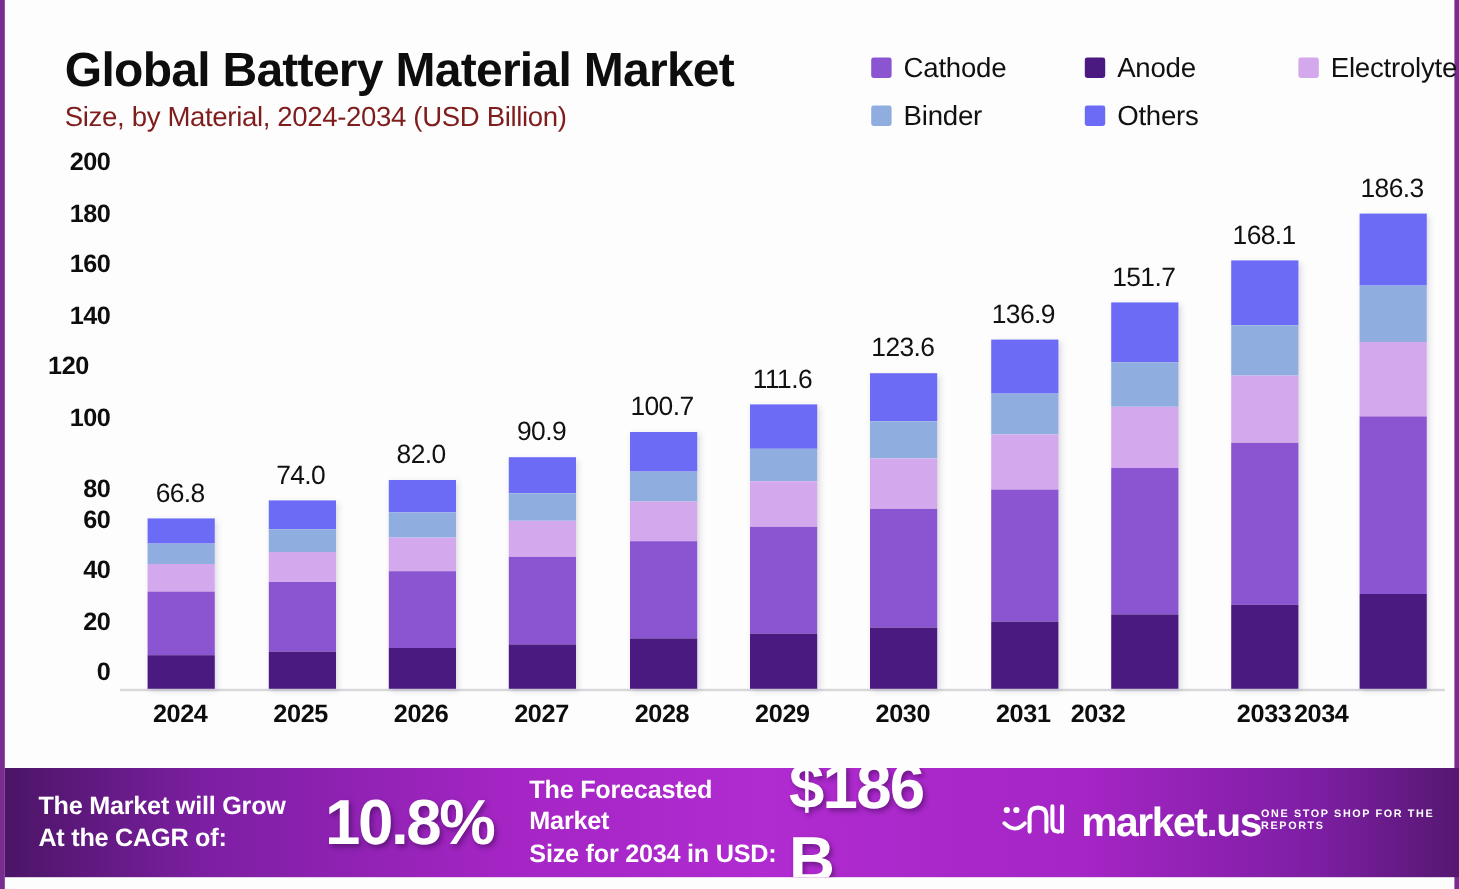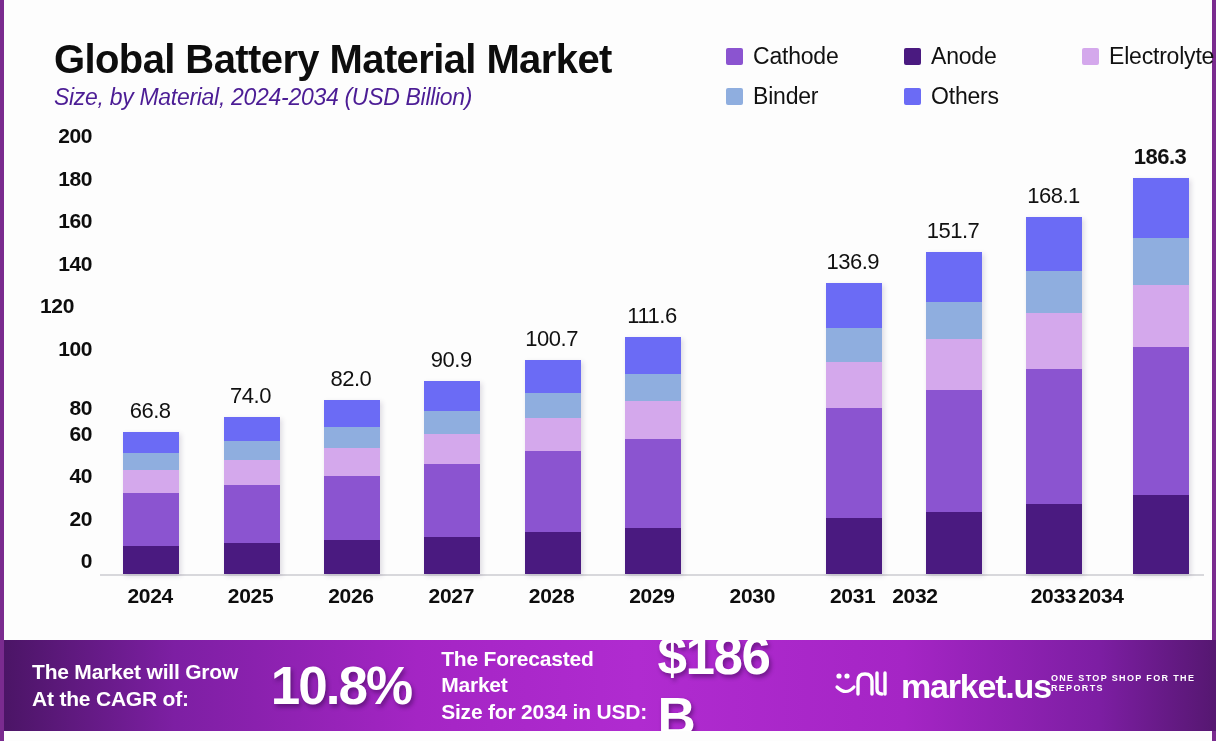--- a/index.html
+++ b/index.html
@@ -27,25 +27,24 @@
     font-size: 40px;
     font-weight: 700;
     letter-spacing: -0.6px;
     color: #0d0d0d;
     line-height: 1.05;
     white-space: nowrap;
   }
   #chart-subtitle {
     font-size: 23px;
     font-weight: 400;
-    color: #4c1d95;
+    color: #7f1d1d;
     margin-top: 4px;
     letter-spacing: -0.3px;
     white-space: nowrap;
-    font-style: italic;
   }
 
   
   #legend {
     position: absolute;
     left: 722px; top: 36px;
     width: 494px;
   }
   .legend-row { display: flex; align-items: center; height: 40px; }
   .legend-item { display: flex; align-items: center; white-space: nowrap; }
@@ -298,20 +297,30 @@
         <div class="bar-group" style="left: 502px;">
           <div class="bar-stack">
             <div class="seg" style="height: 45.9px; background: rgb(74, 26, 128);"></div>
             <div class="seg" style="height: 89.4625px; background: rgb(139, 84, 208);"></div>
             <div class="seg" style="height: 37.1875px; background: rgb(212, 168, 236);"></div>
             <div class="seg" style="height: 27.8375px; background: rgb(143, 174, 223);"></div>
             <div class="seg" style="height: 36.7625px; background: rgb(107, 107, 245);"></div>
           </div>
           <div class="bar-total" style="bottom: 245.15px;">111.6</div>
         </div>
+        <div class="bar-group" style="left: 602.364px;">
+          <div class="bar-stack">
+            <div class="seg" style="height: 50.7875px; background: rgb(74, 26, 128);"></div>
+            <div class="seg" style="height: 99.6625px; background: rgb(139, 84, 208);"></div>
+            <div class="seg" style="height: 41.225px; background: rgb(212, 168, 236);"></div>
+            <div class="seg" style="height: 31.025px; background: rgb(143, 174, 223);"></div>
+            <div class="seg" style="height: 39.95px; background: rgb(107, 107, 245);"></div>
+          </div>
+          <div class="bar-total" style="bottom: 270.65px;">123.6</div>
+        </div>
         <div class="bar-group" style="left: 702.727px;">
           <div class="bar-stack">
             <div class="seg" style="height: 56.3125px; background: rgb(74, 26, 128);"></div>
             <div class="seg" style="height: 110.075px; background: rgb(139, 84, 208);"></div>
             <div class="seg" style="height: 45.6875px; background: rgb(212, 168, 236);"></div>
             <div class="seg" style="height: 34px; background: rgb(143, 174, 223);"></div>
             <div class="seg" style="height: 44.8375px; background: rgb(107, 107, 245);"></div>
           </div>
           <div class="bar-total" style="bottom: 298.913px;">136.9</div>
         </div>
@@ -328,21 +337,21 @@
         <div class="bar-group" style="left: 903.455px;">
           <div class="bar-stack">
             <div class="seg" style="height: 70.125px; background: rgb(74, 26, 128);"></div>
             <div class="seg" style="height: 135.15px; background: rgb(139, 84, 208);"></div>
             <div class="seg" style="height: 55.675px; background: rgb(212, 168, 236);"></div>
             <div class="seg" style="height: 42.2875px; background: rgb(143, 174, 223);"></div>
             <div class="seg" style="height: 53.975px; background: rgb(107, 107, 245);"></div>
           </div>
           <div class="bar-total" style="bottom: 365.212px;">168.1</div>
         </div>
-        <div class="bar-group" style="left: 1010px; font-weight: bold;">
+        <div class="bar-group" style="left: 1010px;">
           <div class="bar-stack">
             <div class="seg" style="height: 78.625px; background: rgb(74, 26, 128);"></div>
             <div class="seg" style="height: 148.75px; background: rgb(139, 84, 208);"></div>
             <div class="seg" style="height: 61.625px; background: rgb(212, 168, 236);"></div>
             <div class="seg" style="height: 47.3875px; background: rgb(143, 174, 223);"></div>
             <div class="seg" style="height: 59.5px; background: rgb(107, 107, 245);"></div>
           </div>
           <div class="bar-total" style="bottom: 403.887px;">186.3</div>
         </div>
       </div>

